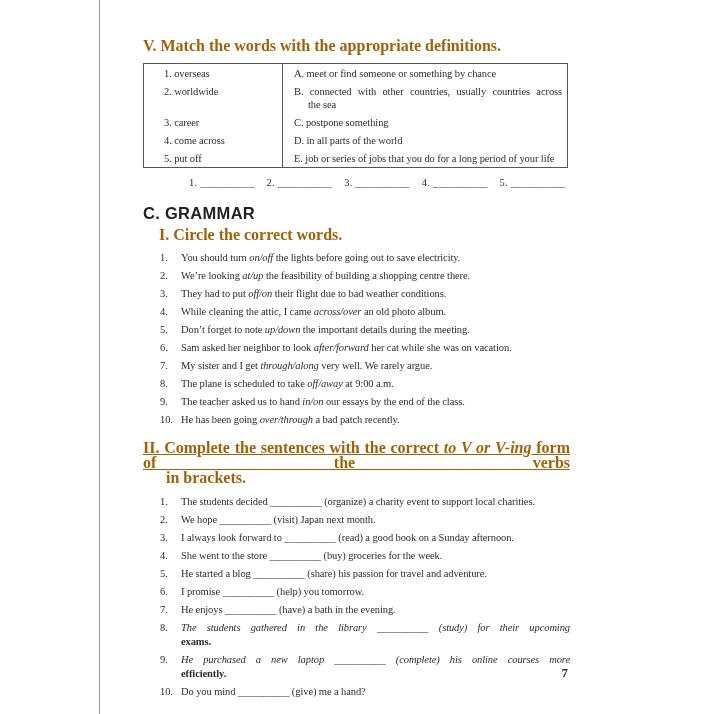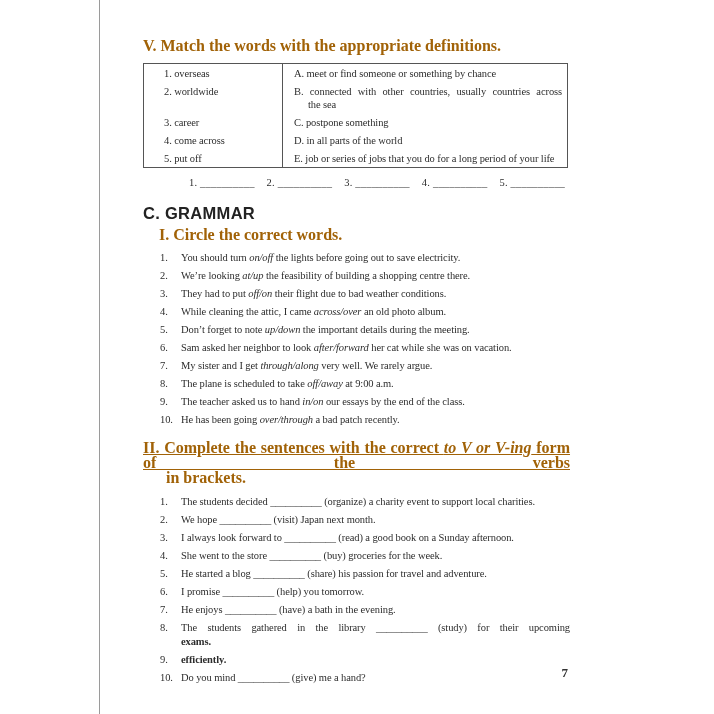--- a/index.html
+++ b/index.html
@@ -46,21 +46,21 @@
   .head-i{margin-top:5px;margin-left:16px;}
   .head-ii{margin-top:13px;line-height:15px;}
   .head-ii .l1{display:block;text-align:justify;text-align-last:justify;text-decoration:underline;}
   .head-ii .l2{display:block;padding-left:23px;}
   
   .list{margin-top:9px;}
   .li{display:flex;padding-left:17px;margin-bottom:4px;font-size:10.5px;letter-spacing:-0.1px;}
   .li .num{width:21px;flex-shrink:0;line-height:14px;}
   .li .txt{flex:1;line-height:14px;}
   .li .txt .l1{display:block;}
-  .li .txt .l1.stretch{text-align:justify;text-align-last:justify;}
+  .li .txt .l1.stretch{text-align:justify;text-align-last:justify;font-style:italic;}
   .li .txt .l2{display:block;font-weight:bold;}
   .list2{margin-top:10px;}
   em{font-style:italic;text-align:center;}
   .page-number{
     position:absolute;right:146px;bottom:33px;font-size:13px;font-weight:bold;color:#333;
   }
 </style>
 </head>
 <body>
 
@@ -217,20 +217,21 @@
     <div class="li">
         <span class="num">8.</span>
         <span class="txt">
           <span class="l1 stretch">The students gathered in the library __________ (study) for their upcoming</span>
           <span class="l2">exams.</span>
         </span>
       </div>
     <div class="li">
         <span class="num">9.</span>
         <span class="txt">
+          <span class="l1 stretch">He purchased a new laptop __________ (complete) his online courses more</span>
           <span class="l2">efficiently.</span>
         </span>
       </div>
     <div class="li">
         <span class="num">10.</span>
         <span class="txt">
           <span class="l1">Do you mind __________ (give) me a hand?</span>
           <span class="l2"></span>
         </span>
       </div>

